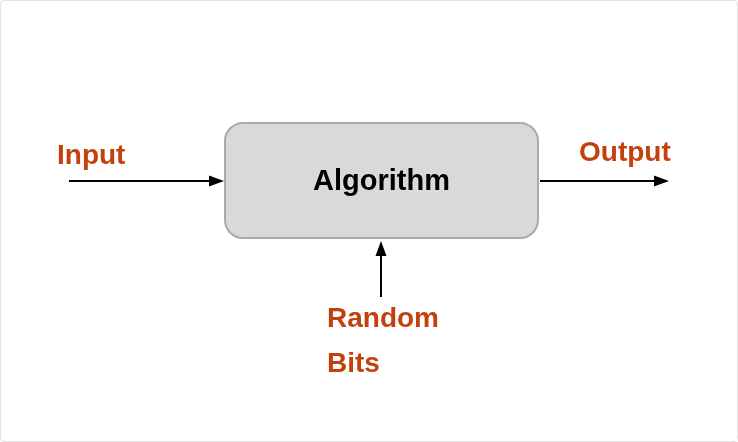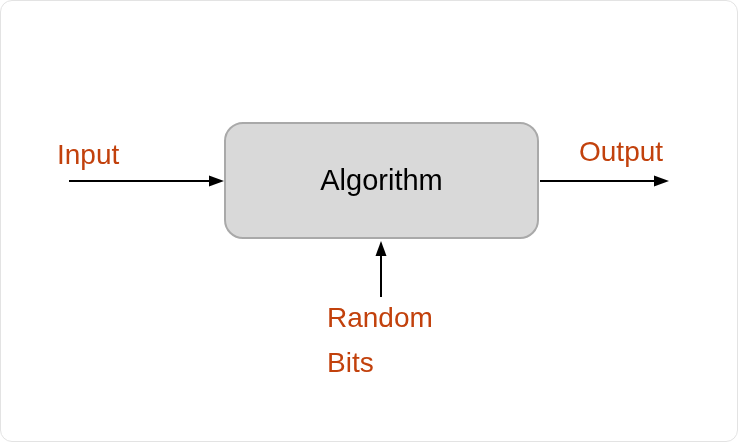--- a/index.html
+++ b/index.html
@@ -7,22 +7,23 @@
     padding: 0;
     background: #ffffff;
     font-family: "Liberation Sans", "DejaVu Sans", sans-serif;
   }
   .canvas {
     position: relative;
     width: 736px;
     height: 440px;
     background: var(--bg, #ffffff);
     border: 1px solid var(--frame-border, #e3e3e3);
-    border-radius: 12px;
+    border-radius: 4px;
     overflow: hidden;
+    font-weight: bold;
   }
   .arrow-layer {
     position: absolute;
     left: 0;
     top: 0;
     width: 738px;
     height: 442px;
     pointer-events: none;
   }
   .node {

